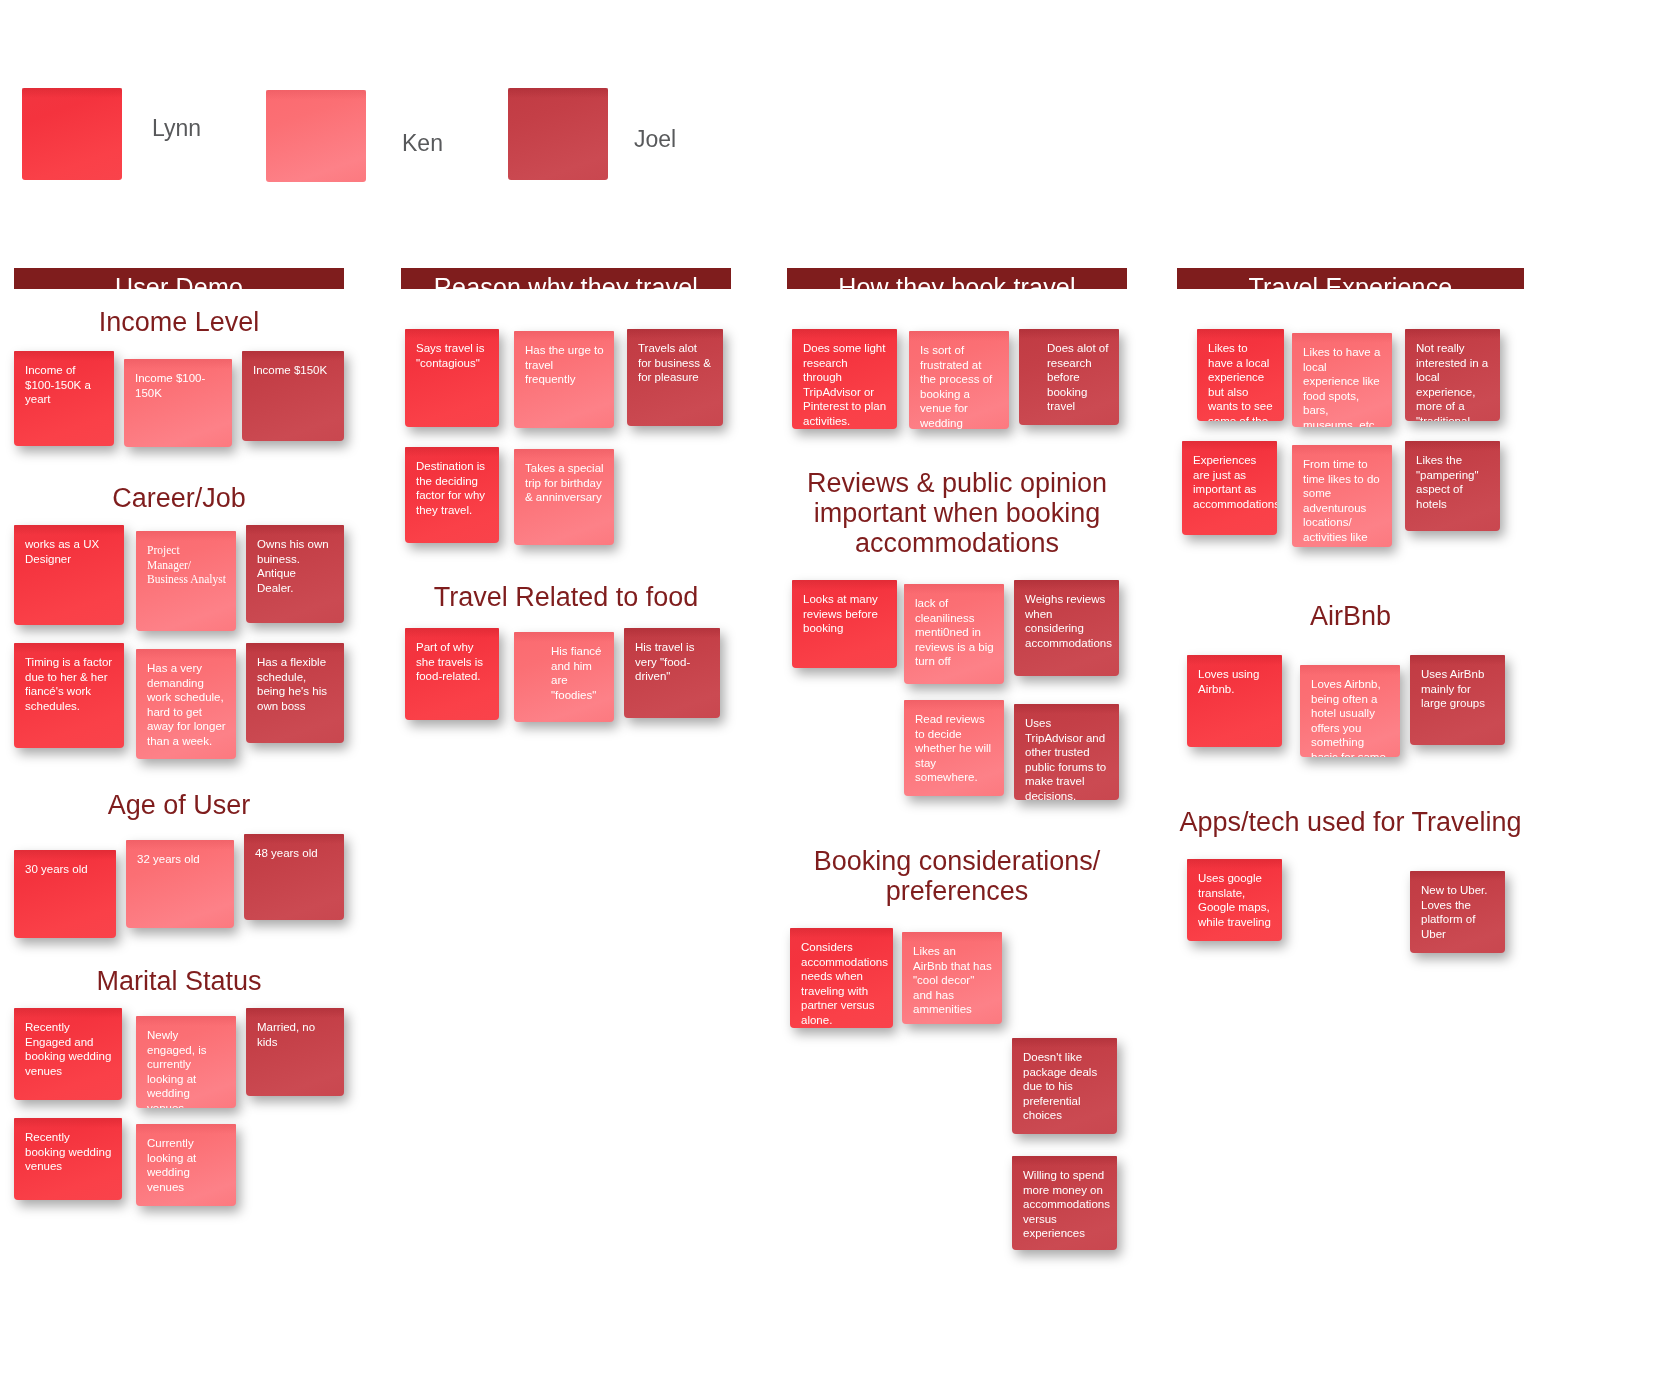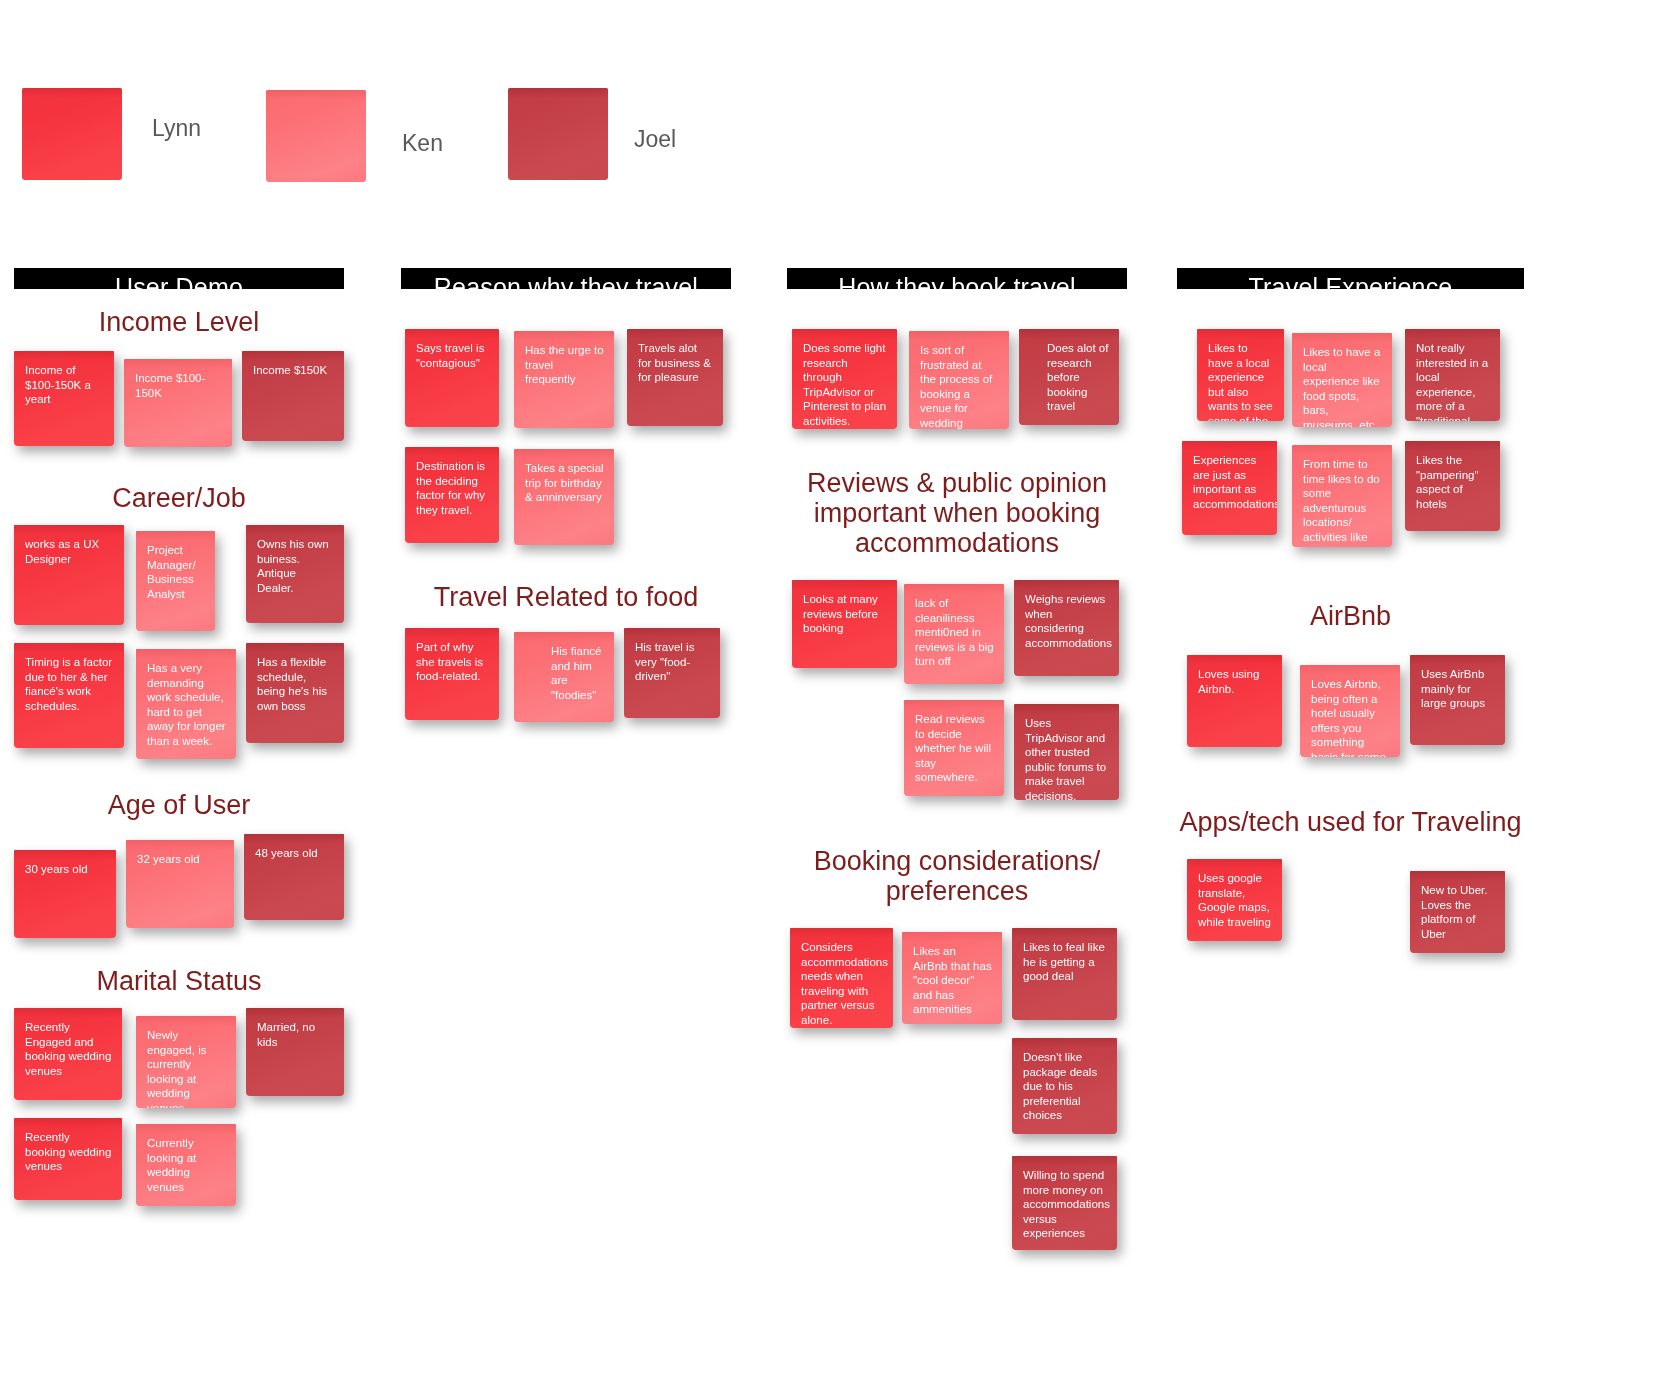--- a/index.html
+++ b/index.html
@@ -32,21 +32,21 @@
   }
 
   
   .column { position: absolute; top: 268px; }
   .col-header {
     height: 21px;
     line-height: 39px;
     text-align: center;
     color: #ffffff;
     font-size: 25px;
-    background: #000000;
+    background: #7f1d1d;
     letter-spacing: .2px;
   }
   .sub-title {
     text-align: center;
     font-size: 27px;
     color: #7f1d1d;
     line-height: 30px;
   }
 
   
@@ -116,21 +116,21 @@
   <div class="sub-title" style="margin-top:18px;">Income Level</div>
   <div class="grid" style="height:110px; margin-top:14px;">
     <div class="note c-lynn" style="left:0px;   top:0px; width:100px; height:95px;"><span class="note-text">Income of $100-150K a yeart</span></div>
     <div class="note c-ken" style="left:110px; top:8px; width:108px; height:88px;"><span class="note-text">Income $100-150K</span></div>
     <div class="note c-joel" style="left:228px; top:0px; width:102px; height:90px;"><span class="note-text">Income $150K</span></div>
   </div>
 
   <div class="sub-title" style="margin-top:22px;">Career/Job</div>
   <div class="grid" style="height:245px; margin-top:12px;">
     <div class="note c-lynn" style="left:0px;   top:0px;  width:110px; height:100px;"><span class="note-text">works as a UX Designer</span></div>
-    <div class="note c-ken" style="left:122px; top:6px;  width:79px; height:100px;"><span class="note-text">Project Manager/ Business Analyst</span></div>
+    <div class="note c-ken" style="left:122px; top:6px;  width:100px; height:100px;font-family:Liberation Serif, serif;"><span class="note-text">Project Manager/ Business Analyst</span></div>
     <div class="note c-joel" style="left:232px; top:0px;  width:98px;  height:98px;"><span class="note-text">Owns his own buiness. Antique Dealer.</span></div>
     <div class="note c-lynn" style="left:0px;   top:118px; width:110px; height:105px;"><span class="note-text">Timing is a factor due to her &amp; her fiancé's work schedules.</span></div>
     <div class="note c-ken" style="left:122px; top:124px; width:100px; height:110px;"><span class="note-text">Has a very demanding work schedule, hard to get away for longer than a week.</span></div>
     <div class="note c-joel" style="left:232px; top:118px; width:98px;  height:100px;"><span class="note-text">Has a flexible schedule, being he's his own boss</span></div>
   </div>
 
   <div class="sub-title" style="margin-top:20px;">Age of User</div>
   <div class="grid" style="height:110px; margin-top:14px;">
     <div class="note c-lynn" style="left:0px;   top:0px; width:102px; height:88px;margin-top:16px;"><span class="note-text">30 years old</span></div>
     <div class="note c-ken" style="left:112px; top:6px; width:108px; height:88px;"><span class="note-text">32 years old</span></div>
@@ -181,21 +181,20 @@
     <div class="note c-ken" style="left:117px; top:4px;   width:100px; height:100px;"><span class="note-text">lack of cleaniliness menti0ned in reviews is a big turn off</span></div>
     <div class="note c-joel" style="left:227px; top:0px;   width:105px; height:96px;"><span class="note-text">Weighs reviews when considering accommodations</span></div>
     <div class="note c-ken" style="left:117px; top:120px; width:100px; height:96px;"><span class="note-text">Read reviews to decide whether he will stay somewhere.</span></div>
     <div class="note c-joel" style="left:227px; top:124px; width:105px; height:96px;"><span class="note-text">Uses TripAdvisor and other trusted public forums to make travel decisions.</span></div>
   </div>
 
   <div class="sub-title" style="margin-top:46px;">Booking considerations/ preferences</div>
   <div class="grid" style="height:330px; margin-top:22px;">
     <div class="note c-lynn" style="left:3px;   top:0px;   width:103px; height:100px;"><span class="note-text">Considers accommodations needs when traveling with partner versus alone.</span></div>
     <div class="note c-ken" style="left:115px; top:4px;   width:100px; height:92px;"><span class="note-text">Likes an AirBnb that has "cool decor" and has ammenities</span></div>
-    <div class="note c-joel" style="left:225px; top:0px;   width:105px; height:92px;"><span class="note-text">Likes to feal like he is getting a good deal</span></div>
     <div class="note c-joel" style="left:225px; top:110px; width:105px; height:96px;"><span class="note-text">Doesn't like package deals due to his preferential choices</span></div>
     <div class="note c-joel" style="left:225px; top:228px; width:105px; height:94px;"><span class="note-text">Willing to spend more money on accommodations versus experiences</span></div>
   </div>
 </div>
 
 <div class="column" id="col-3" style="left:1177px; width:347px;">
   <div class="col-header">Travel Experience Preferences</div>
 
   <div class="grid" style="height:230px; margin-top:40px;">
     <div class="note c-lynn" style="left:20px;   top:0px;   width:87px;  height:92px;"><span class="note-text">Likes to have a local experience but also wants to see some of the sites.</span></div>

